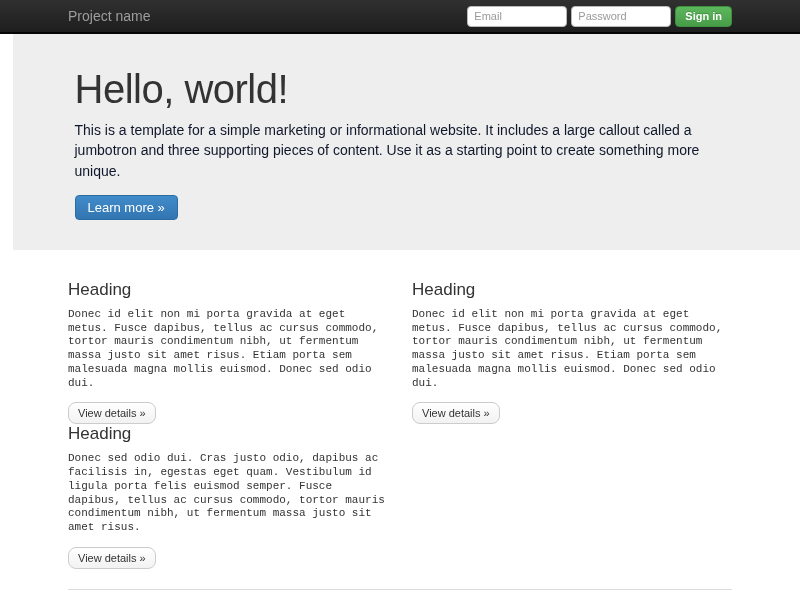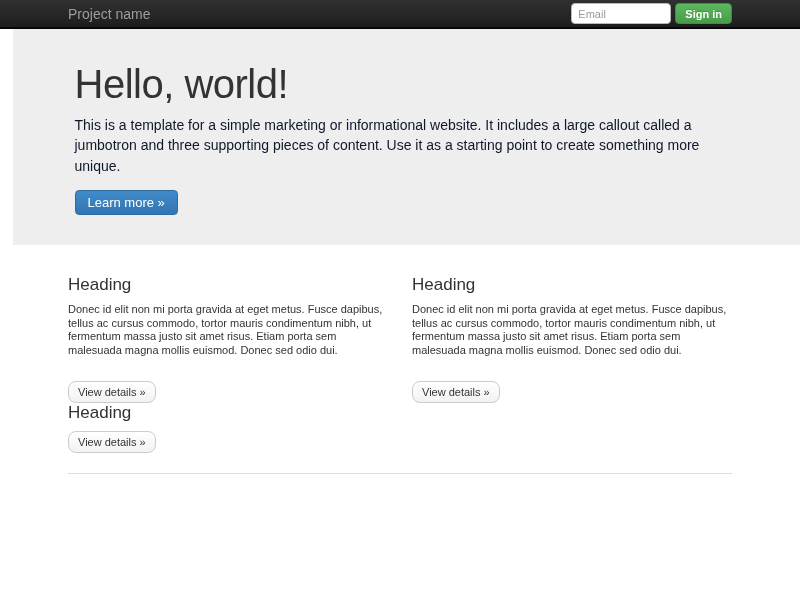--- a/index.html
+++ b/index.html
@@ -7,21 +7,21 @@
   body {
     width: 800px; height: 600px; overflow: hidden;
     background: #fff;
     font-family: "Liberation Sans", sans-serif;
     color: #333;
   }
   .container { width: 664px; margin: 0 auto; }
 
   
   .navbar {
-    height: 29px;
+    height: 34px;
     background: linear-gradient(#303030, #1e1e1e);
     border-bottom: 2px solid #060606;
     display: flex; align-items: center;
   }
   .navbar .container {
     display: flex; align-items: center; justify-content: space-between;
   }
   .brand {
     color: #9d9d9d; font-size: 14px; text-decoration: none; cursor: pointer;
   }
@@ -63,41 +63,42 @@
   }
 
   
   .marketing {
     margin-top: 30px;
     display: grid; grid-template-columns: repeat(2, 1fr); column-gap: 24px;
   }
   .col-heading { margin: 0 0 8px; font-size: 17px; font-weight: 500; color: #333; }
   .col-body {
     margin: 0 0 12px; font-size: 11px; line-height: 1.25;
-    color: #333; min-height: 66px;
+    color: #333; min-height: 66px; font-family: Liberation Mono, monospace;
   }
   .btn-default {
     display: inline-block; padding: 4px 9px;
     font-size: 11px; font-family: "Liberation Sans", sans-serif;
     color: #333; background: linear-gradient(#ffffff, #f2f2f2);
     border: 1px solid #ccc; border-radius: 8px; cursor: pointer;
   }
 
   
   .divider { margin: 20px 0 12px; border: 0; border-top: 1px solid #ddd; }
   .copyright { margin: 0; font-size: 11px; color: #777; }
 </style>
 </head>
 <body>
 
 <header class="navbar">
   <div class="container">
     <a class="brand">Project name</a>
     <div class="nav-form">
       <input type="text" class="nav-input" placeholder="Email" style="">
+      <input type="password" class="nav-input" placeholder="Password" style="">
       <button type="button" class="btn-signin">Sign in</button>
     </div>
   </div>
 </header>
 
 <section class="jumbotron">
   <div class="container">
     <h1 class="jumbo-title">Hello, world!</h1>
     <p class="jumbo-desc">This is a template for a simple marketing or informational website. It includes a large callout called a jumbotron and three supporting pieces of content. Use it as a starting point to create something more unique.</p>
     <button type="button" class="btn-primary">Learn more »</button>
@@ -110,19 +111,20 @@
     <p class="col-body">Donec id elit non mi porta gravida at eget metus. Fusce dapibus, tellus ac cursus commodo, tortor mauris condimentum nibh, ut fermentum massa justo sit amet risus. Etiam porta sem malesuada magna mollis euismod. Donec sed odio dui.</p>
     <button type="button" class="btn-default">View details »</button>
   </div>
   <div class="col">
     <h2 class="col-heading">Heading</h2>
     <p class="col-body">Donec id elit non mi porta gravida at eget metus. Fusce dapibus, tellus ac cursus commodo, tortor mauris condimentum nibh, ut fermentum massa justo sit amet risus. Etiam porta sem malesuada magna mollis euismod. Donec sed odio dui.</p>
     <button type="button" class="btn-default">View details »</button>
   </div>
   <div class="col">
     <h2 class="col-heading">Heading</h2>
+    <p class="col-body">Donec sed odio dui. Cras justo odio, dapibus ac facilisis in, egestas eget quam. Vestibulum id ligula porta felis euismod semper. Fusce dapibus, tellus ac cursus commodo, tortor mauris condimentum nibh, ut fermentum massa justo sit amet risus.</p>
     <button type="button" class="btn-default">View details »</button>
   </div>
 </main>
 
 <footer class="container">
   <hr class="divider">
 </footer>
 
 </body></html>

